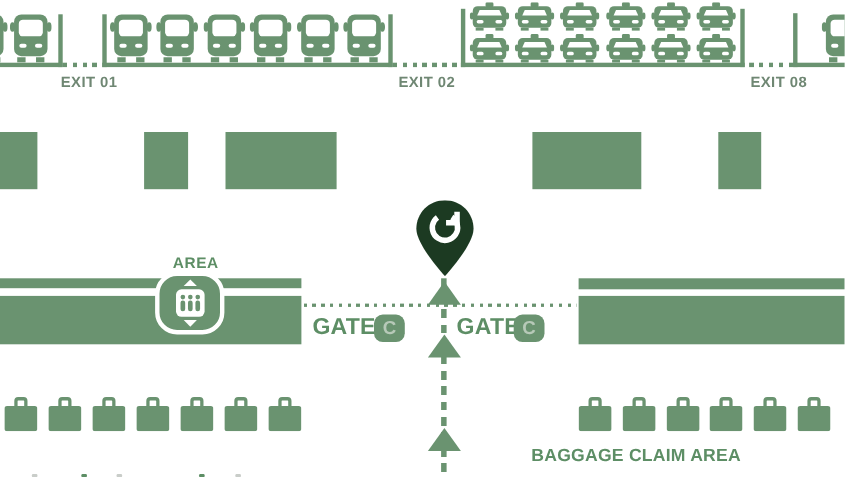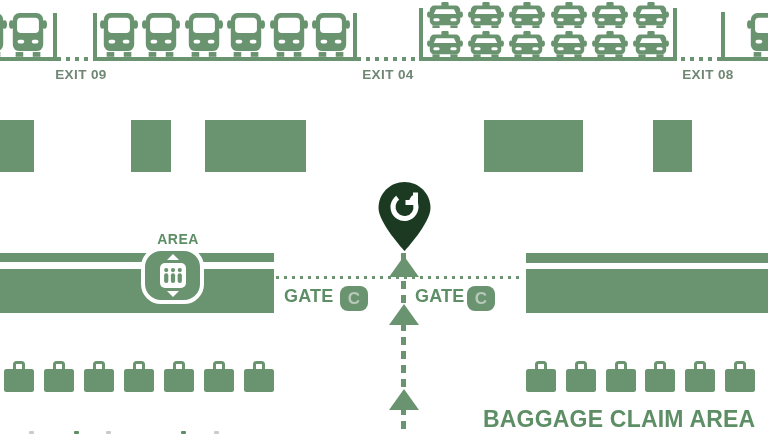--- a/index.html
+++ b/index.html
@@ -34,26 +34,26 @@
     background:#fff;border-radius:5px;display:flex;align-items:center;justify-content:center;}
   
   .dotwalk{position:absolute;left:276px;top:276px;width:248px;height:3px;
     background:repeating-linear-gradient(90deg,var(--green) 0 3px,transparent 3px 8px);}
   .dashpath{position:absolute;left:401px;top:253px;width:5px;height:181px;
     background:repeating-linear-gradient(180deg,var(--green) 0 8px,transparent 8px 14px);}
   .route-arrow{position:absolute;left:389px;width:0;height:0;
     border-left:15px solid transparent;border-right:15px solid transparent;
     border-bottom:21px solid var(--green);}
   
-  .gate-word{position:absolute;top:286px;font-size:18px;font-weight:bold;letter-spacing:.2px;color:var(--green-text);}
+  .gate-word{position:absolute;top:286px;font-size:21px;font-weight:bold;letter-spacing:.2px;color:var(--green-text);}
   .gate-badge{position:absolute;top:286px;width:28px;height:25px;background:var(--green);border-radius:8px;
     display:flex;align-items:center;justify-content:center;font-size:17px;font-weight:bold;color:var(--badge-letter);}
   
   .cases{position:absolute;top:361px;height:31px;display:flex;align-items:flex-end;justify-content:space-between;}
-  .baggage-label{position:absolute;left:483px;top:406px;width:280px;font-size:23px;font-weight:bold;
+  .baggage-label{position:absolute;left:483px;top:406px;width:280px;font-size:16px;font-weight:bold;
     letter-spacing:.2px;color:var(--green-text);white-space:nowrap;}
   .cutmark{position:absolute;top:431px;width:5px;height:3px;border-radius:1px;}
 </style>
 </head>
 <body>
 
 <div id="stage">
 
   <div class="bay bay-border-rb" style="left:-30px;top:13px;width:87px;height:48px;justify-content:flex-end;gap:2px;padding-right:6px;">
       <span class="veh"><svg width="38" height="46" viewBox="0 0 40 48">
@@ -290,22 +290,22 @@
           <rect x="24" y="30" width="7" height="4" rx="2" fill="#fff"></rect>
           <rect x="7" y="43" width="8" height="5" fill="var(--green)"></rect>
           <rect x="25" y="43" width="8" height="5" fill="var(--green)"></rect>
         </svg></span>
     </div>
 
   <div class="dotline" style="left:57px;top:57px;width:36px;"></div>
   <div class="dotline" style="left:357px;top:57px;width:62px;"></div>
   <div class="dotline" style="left:681px;top:57px;width:40px;"></div>
 
-  <div class="exit-label" style="left:49px;top:67px;">EXIT 09</div>
-  <div class="exit-label" style="left:356px;top:67px;">EXIT 04</div>
+  <div class="exit-label" style="left:49px;top:67px;">EXIT 01</div>
+  <div class="exit-label" style="left:356px;top:67px;">EXIT 02</div>
   <div class="exit-label" style="left:676px;top:67px;">EXIT 08</div>
 
   <div class="pillar" style="left:0;width:34px;"></div>
   <div class="pillar" style="left:131px;width:40px;"></div>
   <div class="pillar" style="left:205px;width:101px;"></div>
   <div class="pillar" style="left:484px;width:99px;"></div>
   <div class="pillar" style="left:653px;width:39px;"></div>
 
   <div class="strip" style="left:0;top:253px;width:274px;height:9px;"></div>
   <div class="strip" style="left:0;top:269px;width:274px;height:44px;"></div>

